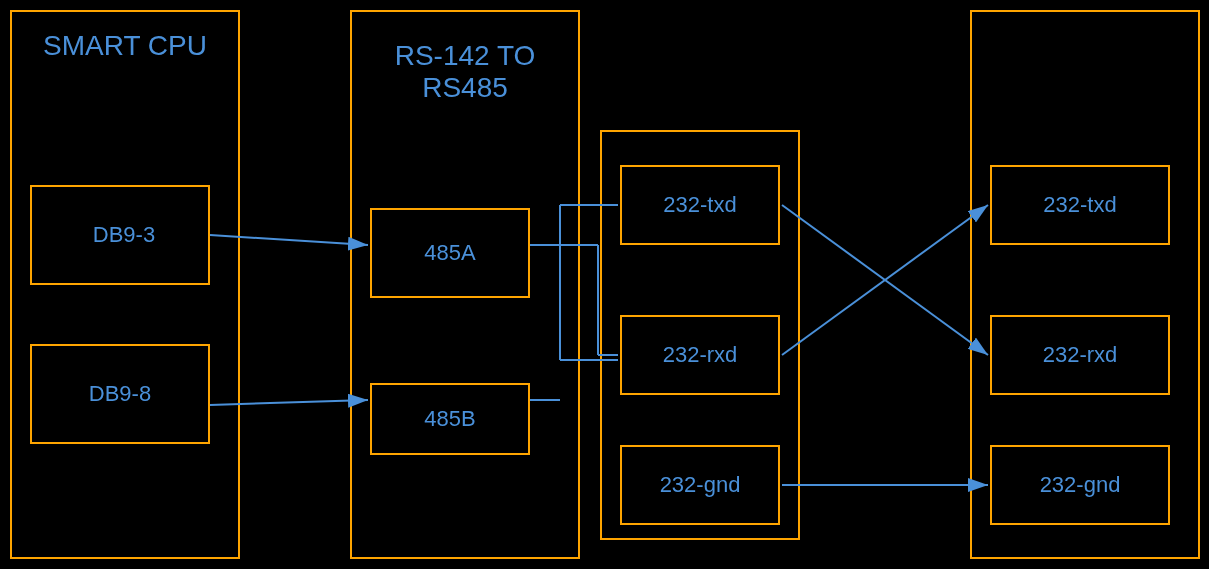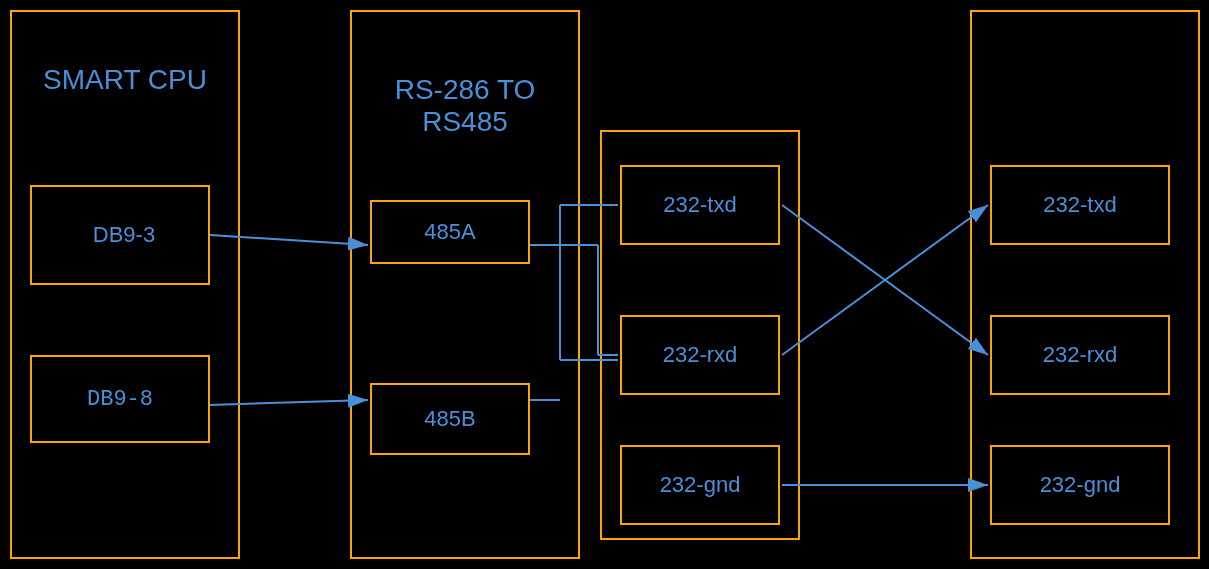--- a/index.html
+++ b/index.html
@@ -40,34 +40,34 @@
       width: 230px; height: 549px;
     }
 
     
     .db9-3-box {
       left: 30px; top: 185px;
       width: 180px; height: 100px; padding-left: 8px;
     }
 
     .db9-8-box {
-      left: 30px; top: 355px;
-      width: 180px; height: 88px; font-family: Liberation Mono, monospace;
+      left: 30px; top: 344px;
+      width: 180px; height: 100px;
     }
 
     
     .col2-outer {
       left: 350px; top: 10px;
       width: 230px; height: 549px;
     }
 
     
     .box-485a {
-      left: 370px; top: 200px;
-      width: 160px; height: 64px;
+      left: 370px; top: 208px;
+      width: 160px; height: 90px;
     }
 
     .box-485b {
       left: 370px; top: 355px;
       width: 160px; height: 72px; margin-top: 28px;
     }
 
     
     .col3-group {
       position: absolute;
@@ -114,21 +114,20 @@
       width: 180px; height: 80px;
     }
 
     
     .label {
       position: absolute;
       color: #4A90D9;
       font-size: 28px;
       font-weight: 500;
       text-align: center;
-      margin-top: 34px;
     }
 
     .label-smart-cpu {
       left: 10px; top: 30px;
       width: 230px;
     }
 
     .label-rs232-to-rs485 {
       left: 350px; top: 40px;
       width: 230px;
@@ -162,21 +161,21 @@
   <div class="box db9-3-box">
     <span>DB9-3</span>
   </div>
 
   <div class="box db9-8-box">
     <span>DB9-8</span>
   </div>
 
   <div class="box col2-outer"></div>
 
-  <div class="label label-rs232-to-rs485">RS-286 TO RS485</div>
+  <div class="label label-rs232-to-rs485">RS-142 TO RS485</div>
 
   <div class="box box-485a">
     <span>485A</span>
   </div>
 
   <div class="box box-485b">
     <span>485B</span>
   </div>
 
   <div class="col3-group"></div>

